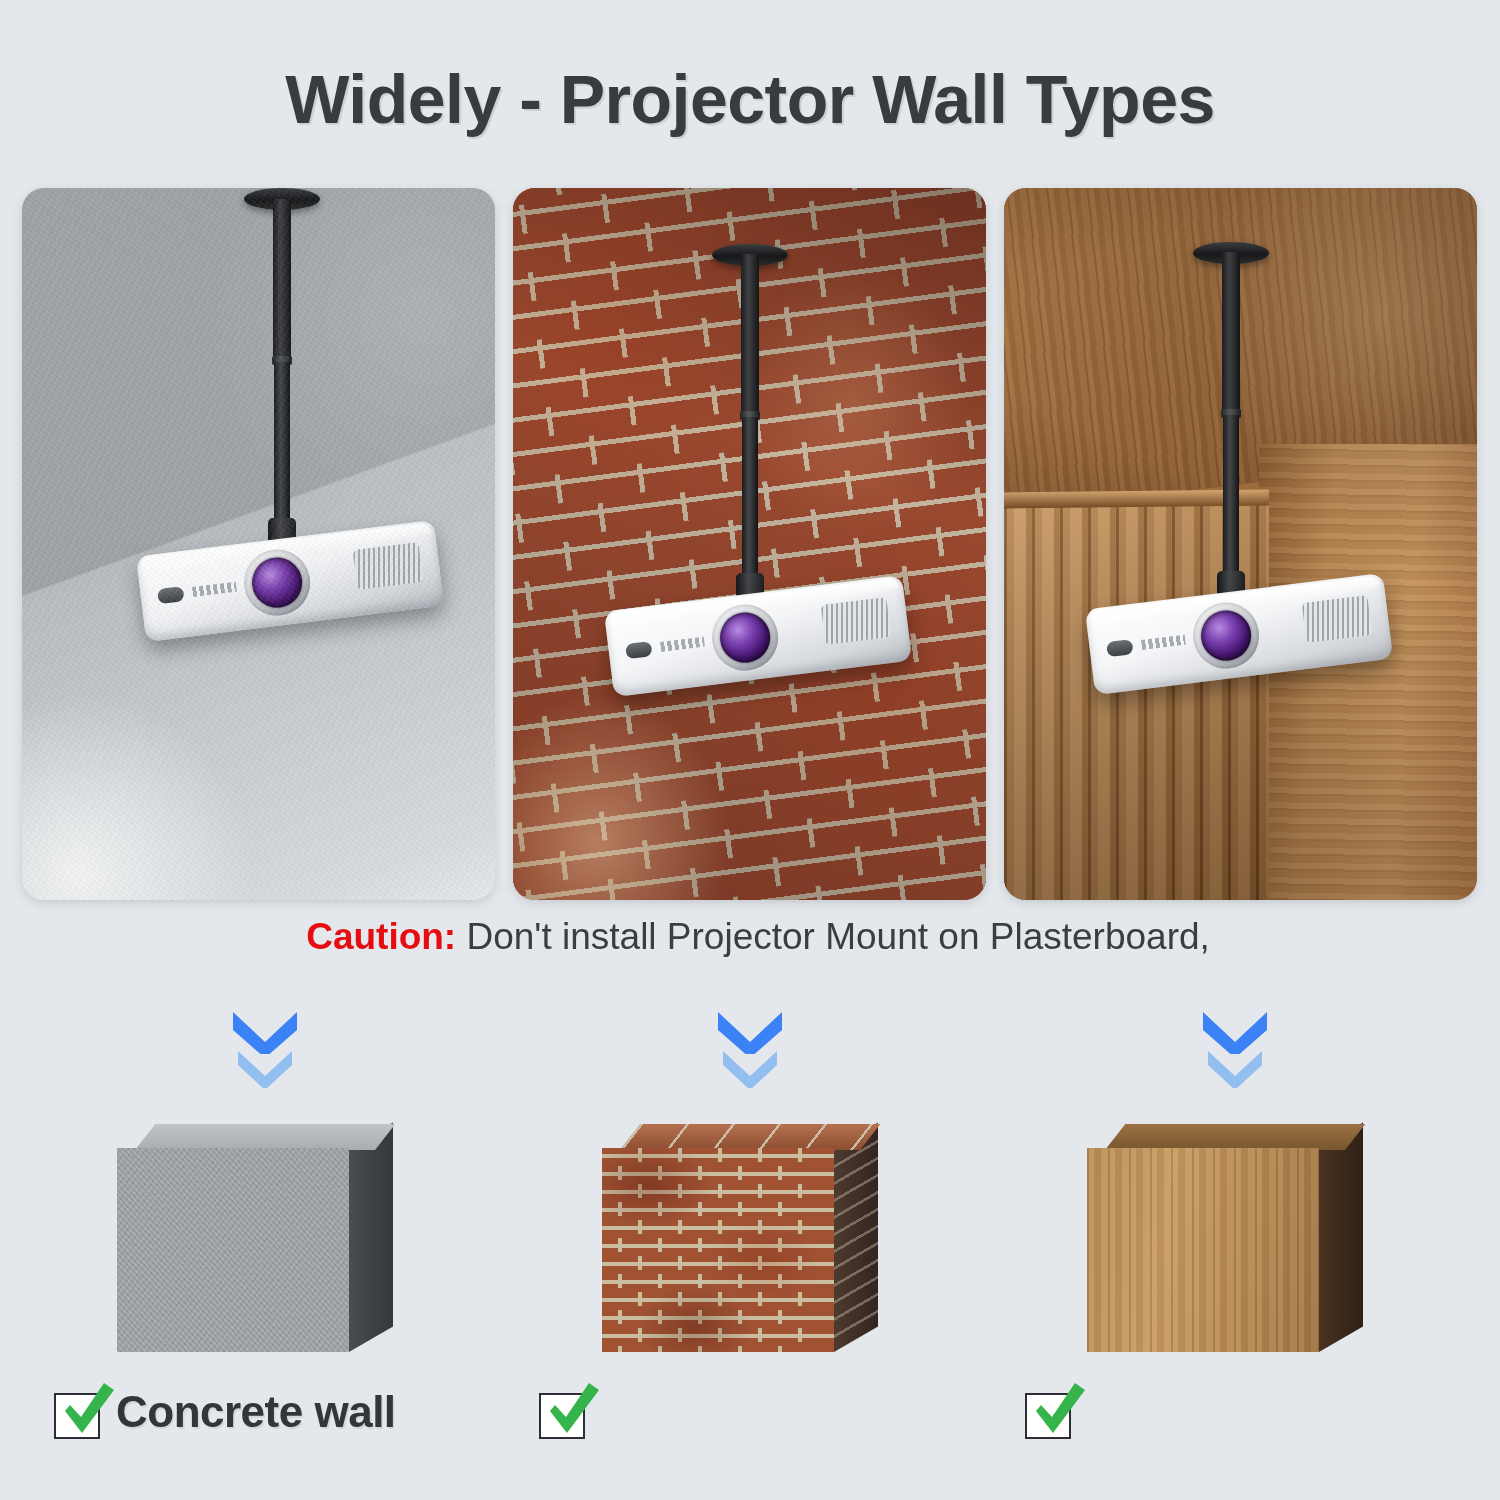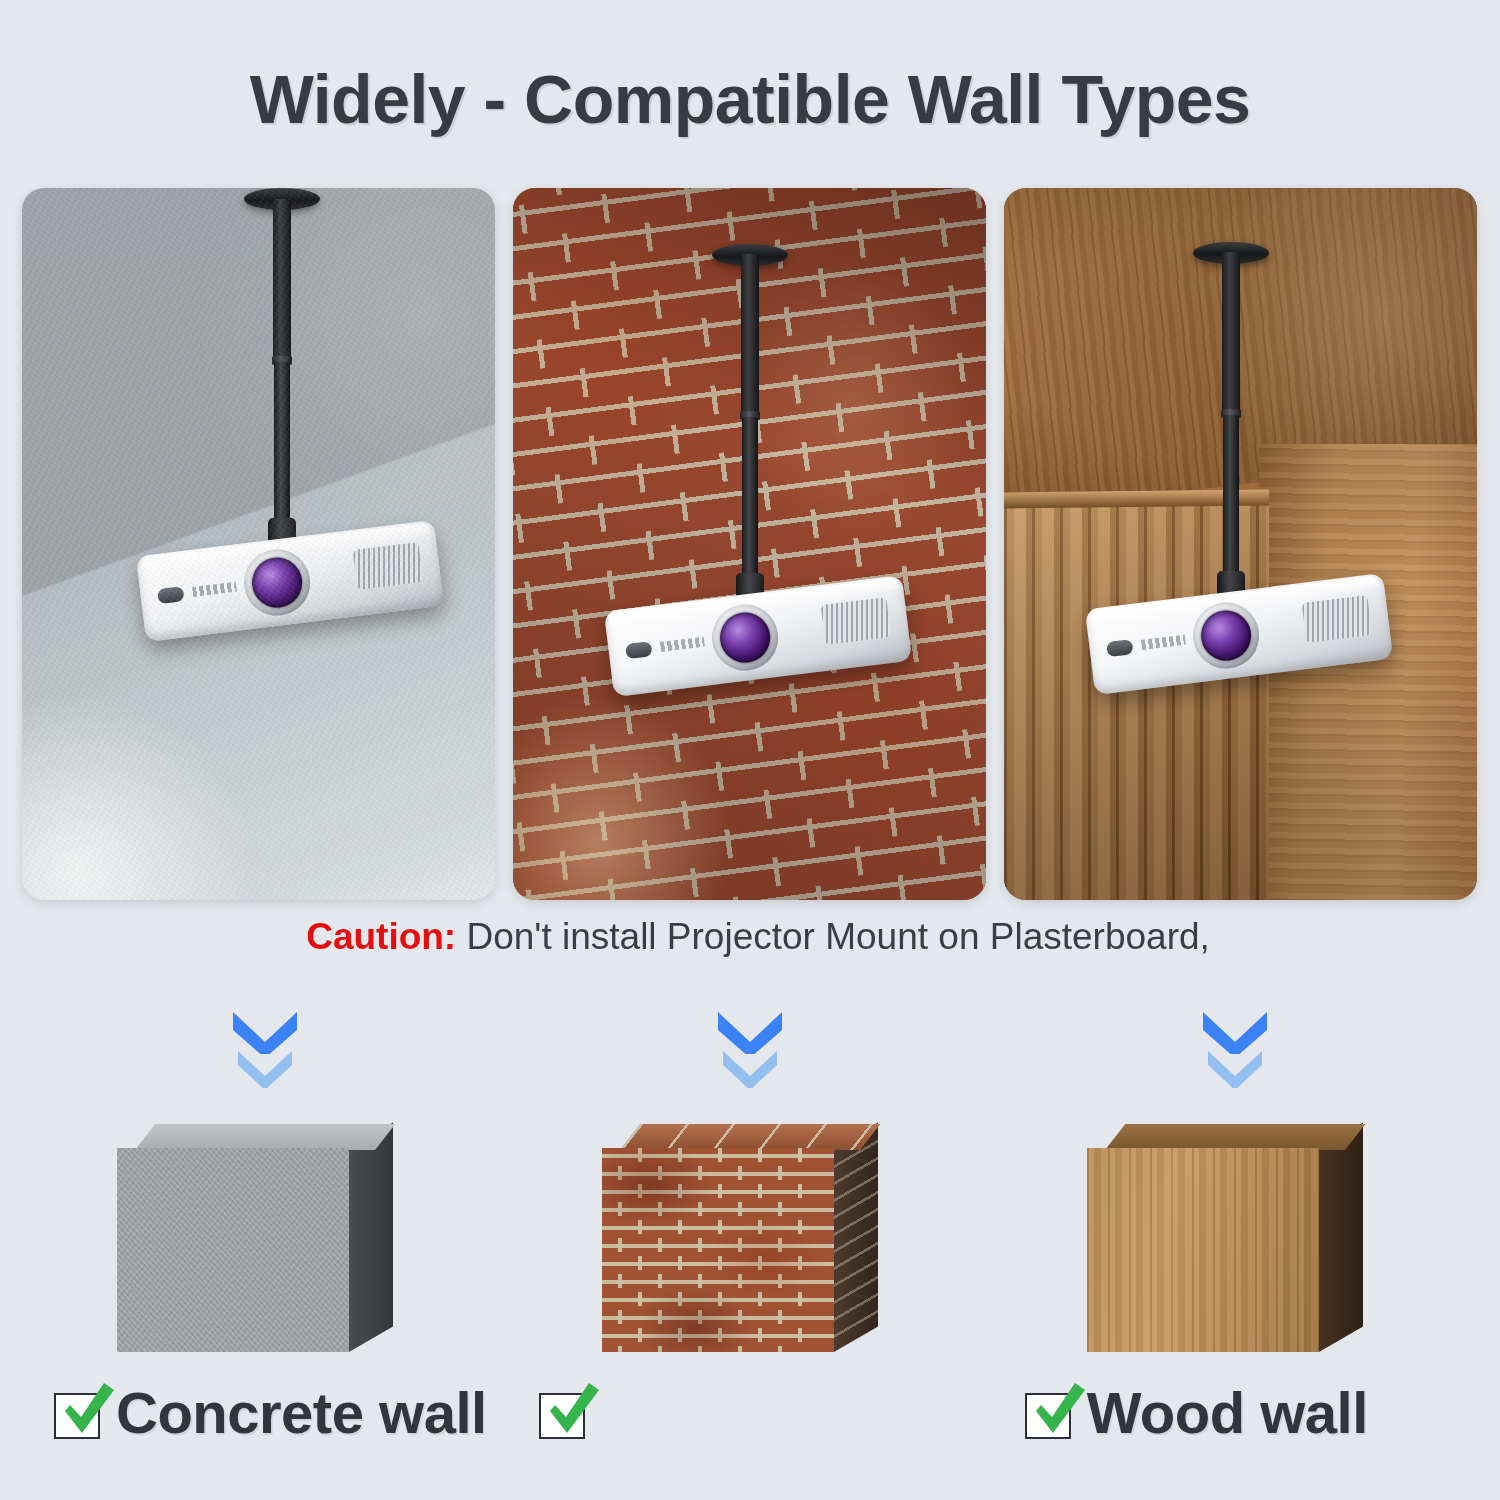--- a/index.html
+++ b/index.html
@@ -431,32 +431,32 @@
     width: 46px; height: 46px;
     background: #ffffff;
     border: 2px solid #2b2e33;
   }
   .checkbox .tick {
     position: absolute;
     left: 2px; top: -6px;
     width: 62px; height: 62px;
   }
   .wall-label {
-    font-size: 58px;
+    font-size: 44px;
     font-weight: bold;
     color: #32353a;
     letter-spacing: -0.5px;
     white-space: nowrap;
     text-shadow: 1.5px 1.5px 0 rgba(205,210,216,0.85);
   }
 </style>
 </head>
 <body>
 
-<div class="page-title">Widely - Compatible Wall Types</div>
+<div class="page-title">Widely - Projector Wall Types</div>
 
 <div class="photo-row">
 
   <div class="photo-panel scene-concrete">
     <div class="mount" style="left:55%;">
       <div class="ceiling-plate"></div>
       <div class="pole-upper"></div>
       <div class="pole-joint"></div>
       <div class="pole-lower"></div>
       <div class="pole-collar"></div>
@@ -646,16 +646,15 @@
     </div>
   </div>
 
   <div class="label-cell">
     <div class="checkbox">
       <div class="box"></div>
       <svg class="tick" viewBox="0 0 62 62">
         <path d="M9 30 L14 24 L25 36 L48 2 L58 9 L26 52 Z" fill="#34b44a"></path>
       </svg>
     </div>
-    <span class="wall-label">Wood wall</span>
   </div>
 
 </div>
 
 </body></html>

